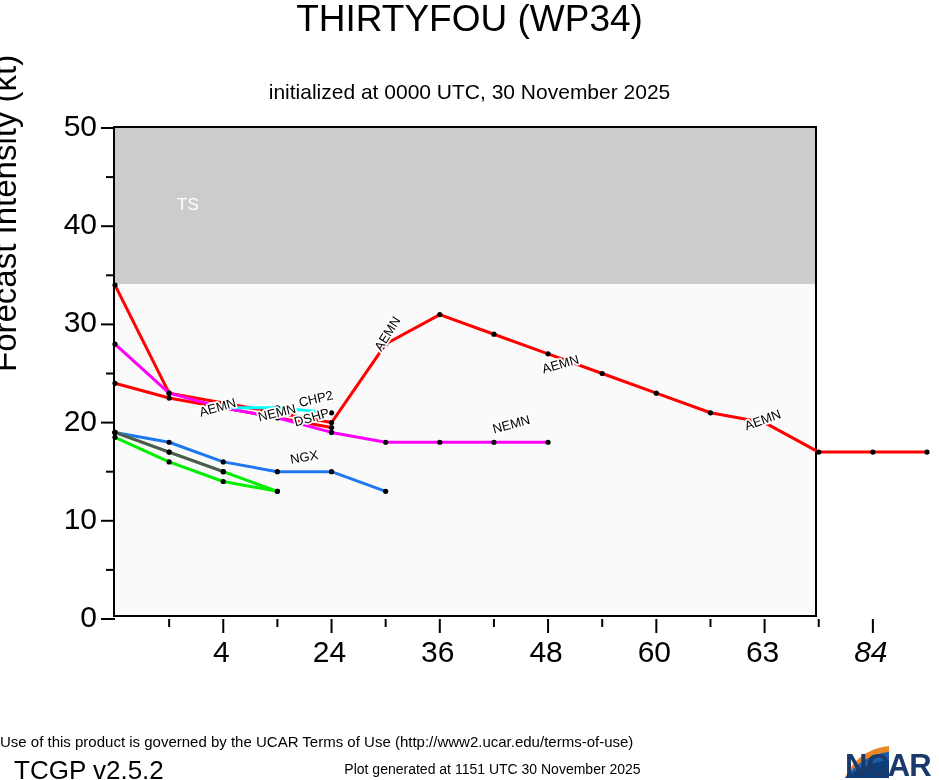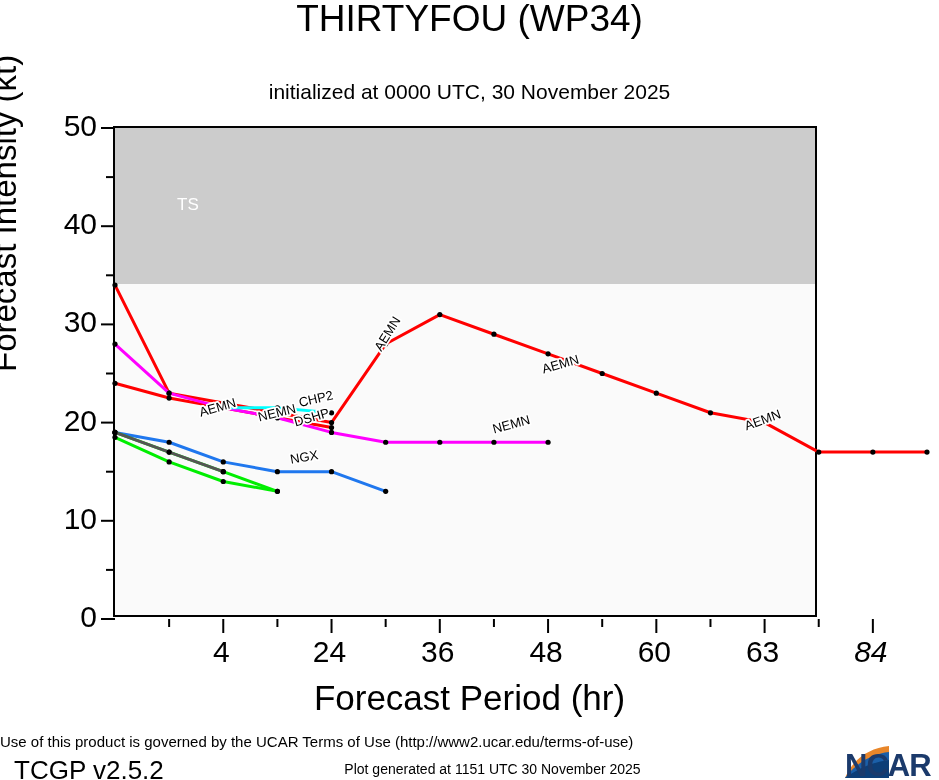--- a/index.html
+++ b/index.html
@@ -208,21 +208,20 @@
           <text x="0" y="0" class="curve-label" fill="#000">NEMN</text>
         </g>
         <g transform="translate(175.93333333333334,335.844) rotate(-10)">
           <text x="0" y="0" class="curve-label" stroke="#ffffff" stroke-width="3.5" stroke-linejoin="round">NGX</text>
           <text x="0" y="0" class="curve-label" fill="#000">NGX</text>
         </g>
       </svg>
   </div>
 
   <div class="axis-y-title">Forecast Intensity (kt)</div>
-  <div class="axis-x-title">Forecast Period (hr)</div>
 
   <div id="tick-layer">
       <div class="y-label" style="left: -23px; top: 617px; right: auto;">0</div>
       <div class="y-label" style="left: -23px; top: 518.8px; right: auto;">10</div>
       <div class="y-label" style="left: -23px; top: 420.6px; right: auto;">20</div>
       <div class="y-label" style="left: -23px; top: 322.4px; right: auto;">30</div>
       <div class="y-label" style="left: -23px; top: 224.2px; right: auto;">40</div>
       <div class="y-label" style="left: -23px; top: 126px; right: auto;">50</div>
       <div class="x-label" style="left: 221.267px; top: 635px;">4</div>
       <div class="x-label" style="left: 329.533px; top: 635px;">24</div>

